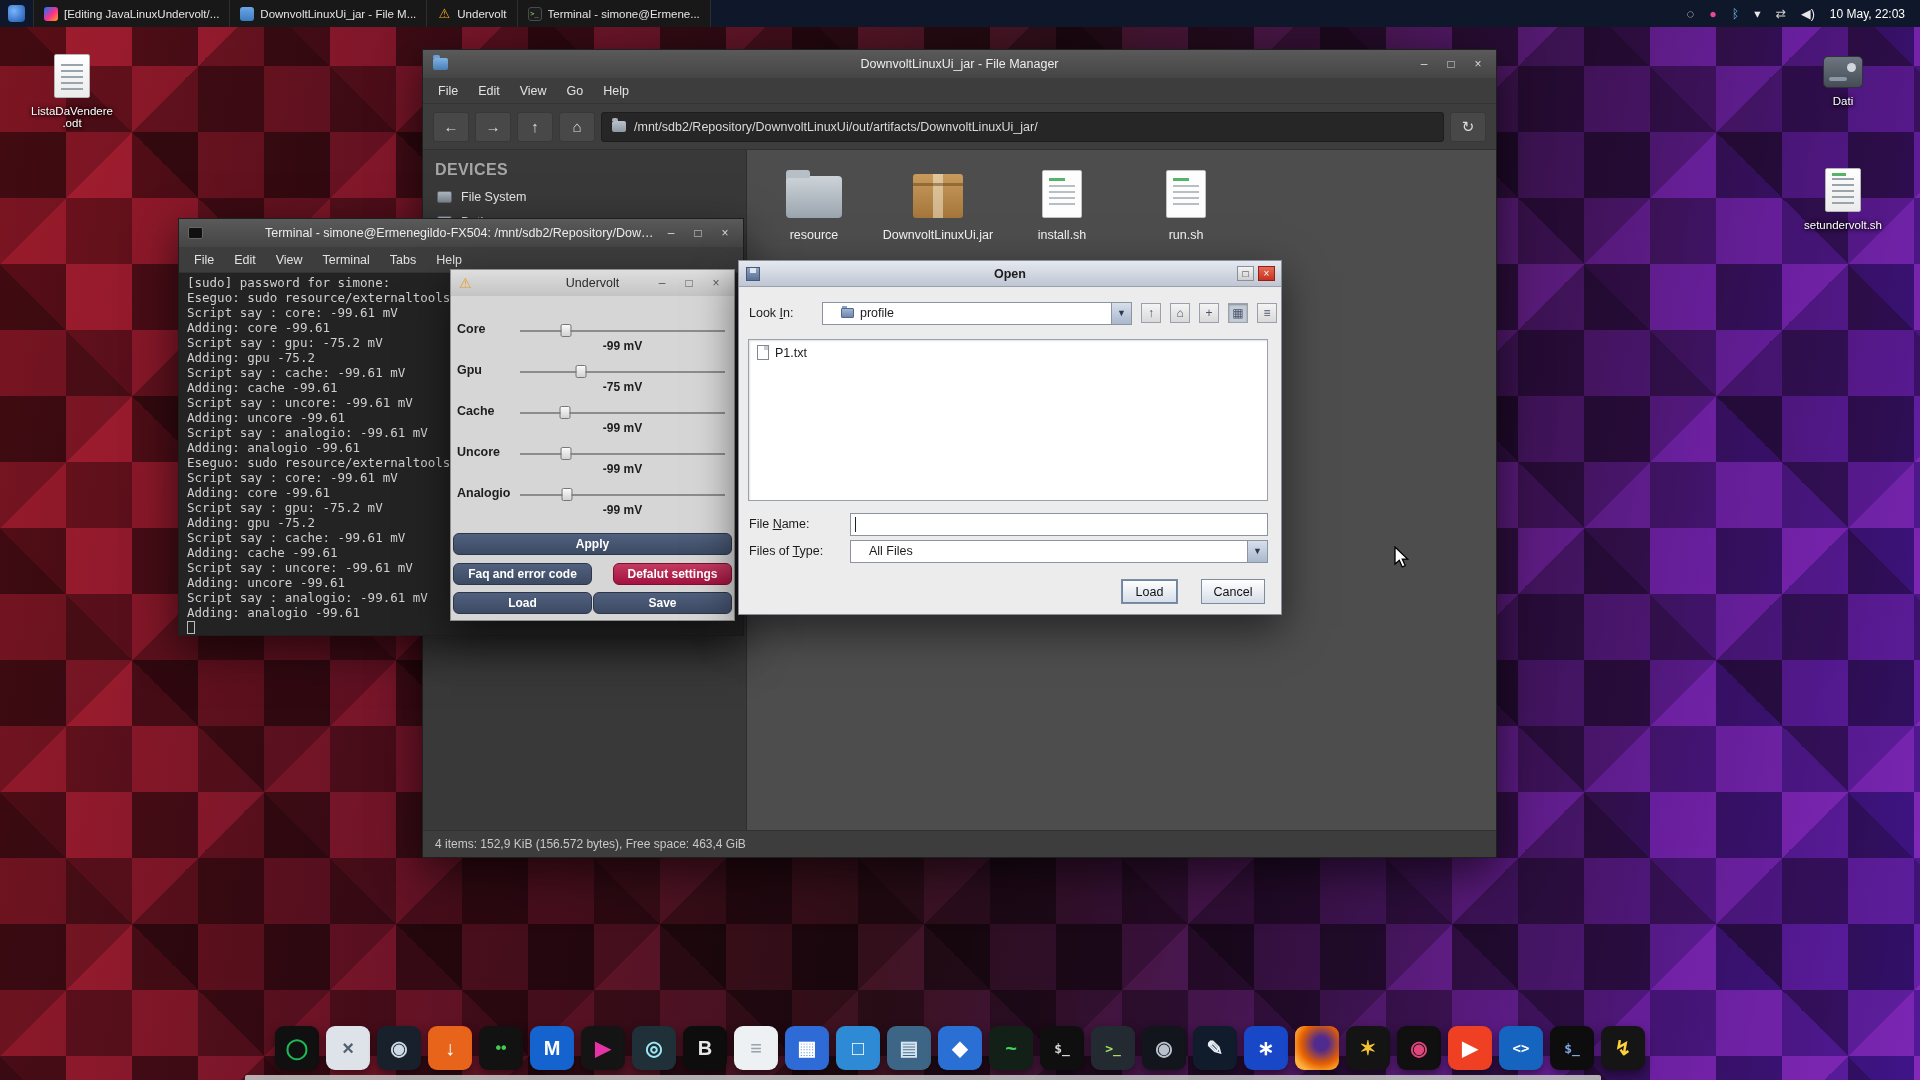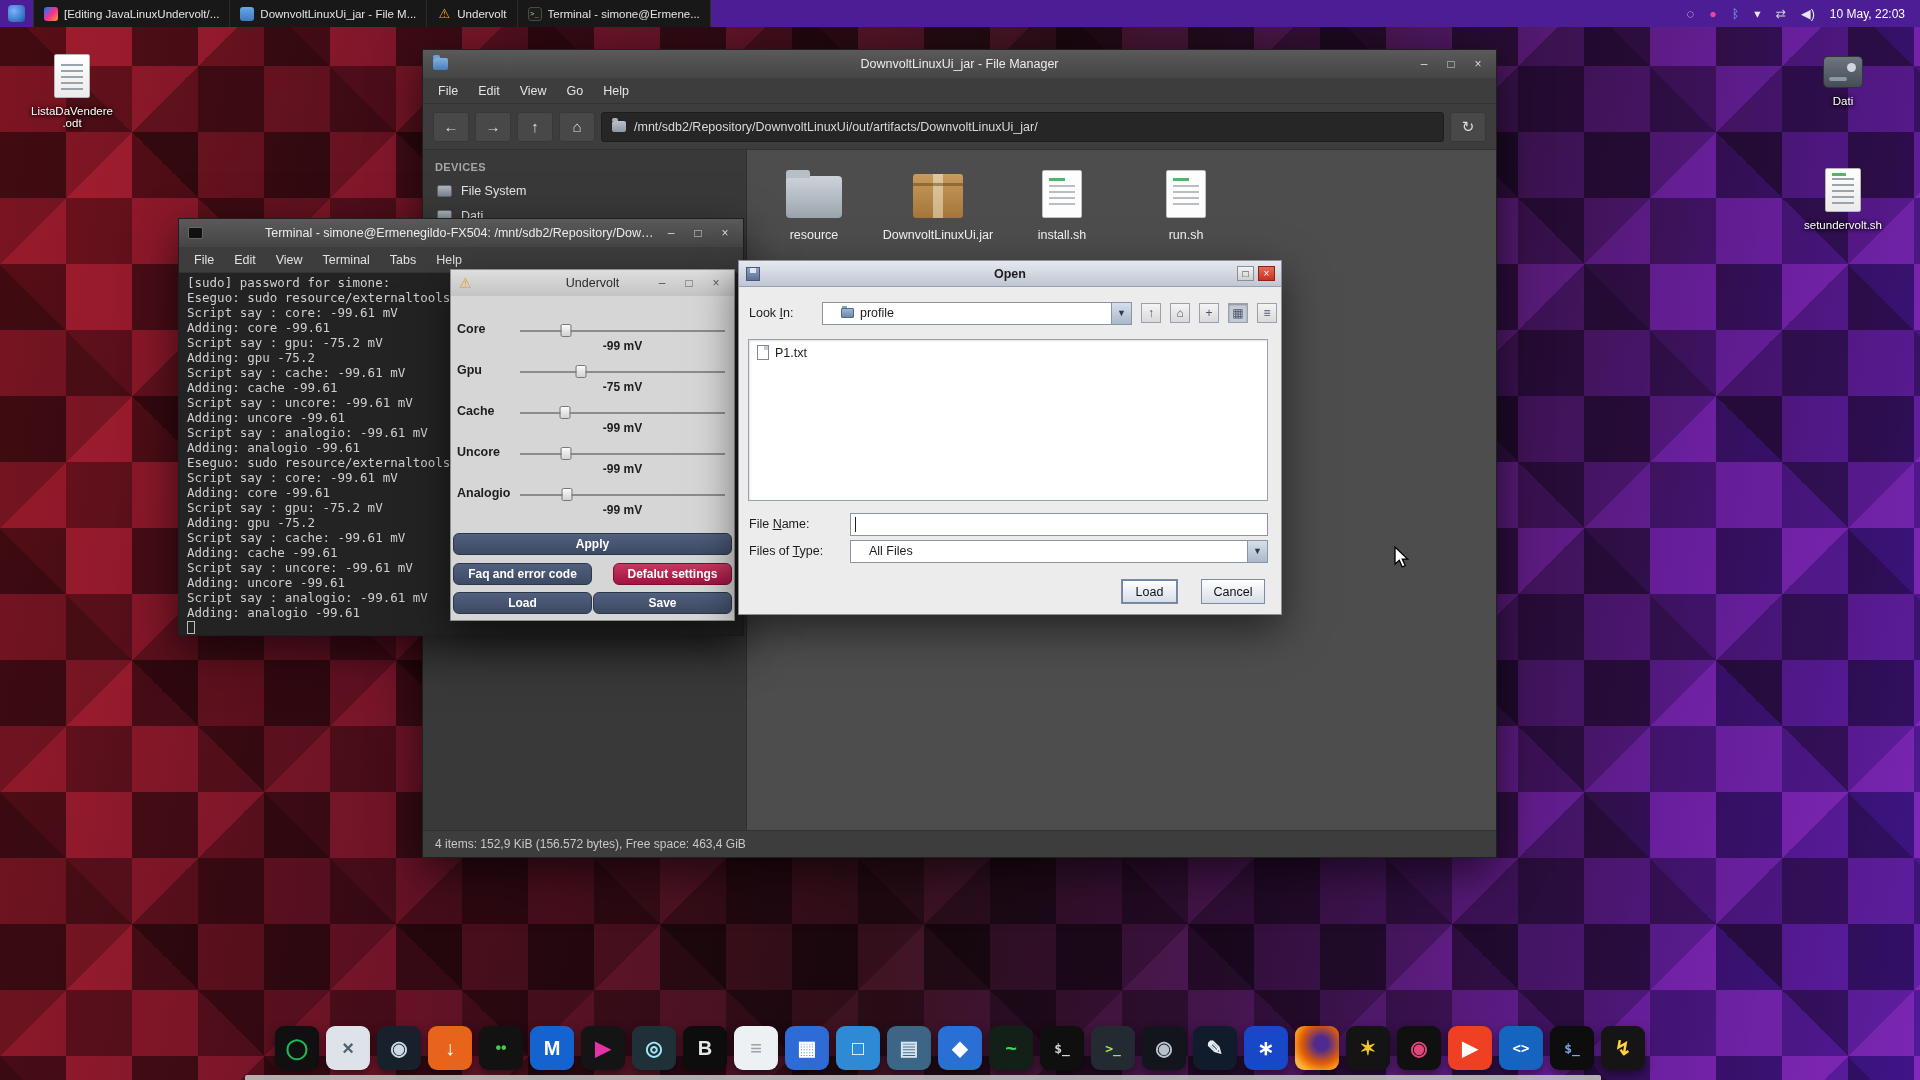--- a/index.html
+++ b/index.html
@@ -12,21 +12,21 @@
     background-color:#30101c;
     background-image:
       conic-gradient(from 0deg at 50% 50%, rgba(255,255,255,.16) 0 90deg, rgba(0,0,0,.30) 90deg 180deg, rgba(255,255,255,.06) 180deg 270deg, rgba(0,0,0,.44) 270deg 360deg),
       conic-gradient(from 45deg at 50% 50%, rgba(0,0,0,.26) 0 90deg, rgba(255,255,255,.09) 90deg 180deg, rgba(0,0,0,.16) 180deg 270deg, rgba(255,255,255,.05) 270deg 360deg),
       linear-gradient(100deg,#8a1826 0%,#5a1020 26%,#33101c 50%,#3a1242 66%,#571a86 86%,#6b21a8 100%);
     background-size:132px 132px, 264px 264px, 100% 100%;
     background-blend-mode:overlay, overlay, normal;
   }
 
   
-  .panel { position:absolute; top:0; left:0; right:0; height:27px; background:#4c1d95;
+  .panel { position:absolute; top:0; left:0; right:0; height:27px; background:#0f172a;
     display:flex; align-items:center; color:#ddd; z-index:60; }
   .launcher { width:17px; height:17px; border-radius:4px; margin:0 8px; flex:none;
     background:radial-gradient(circle at 35% 35%,#7ab3ff,#1857a8); }
   .pwin-wrap { display:flex; height:100%; }
   .pwin { display:flex; align-items:center; gap:6px; padding:0 10px; height:100%;
     border-right:1px solid #2c2c2c; max-width:215px; white-space:nowrap; overflow:hidden; background:#181818; }
   .pwin:first-child { border-left:1px solid #2c2c2c; }
   .pwin-label { overflow:hidden; text-overflow:ellipsis; font-size:11.5px; color:#e4e4e4; }
   .pi { width:14px; height:14px; border-radius:3px; flex:none; display:flex; align-items:center; justify-content:center; font-size:9px; }
   .pi-idea { background:linear-gradient(135deg,#087cfa,#fc318c 55%,#fca118); }
@@ -68,21 +68,21 @@
   .fm-toolbar { height:46px; background:#3d3d3d; display:flex; align-items:center; gap:6px; padding:0 10px;
     border-bottom:1px solid #313131; flex:none; }
   .nav-btn { width:36px; height:30px; background:#484848; border:1px solid #383838; border-radius:3px; color:#dcdcdc;
     font-size:15px; display:flex; align-items:center; justify-content:center; flex:none; }
   .path-field { flex:1; height:30px; background:#262626; border:1px solid #1d1d1d; border-radius:3px; display:flex;
     align-items:center; padding:0 10px; gap:8px; color:#d9d9d9; font-size:12.5px; overflow:hidden; }
   .mini-folder { width:14px; height:11px; background:linear-gradient(#b9c2cb,#8d98a3); border-radius:2px; position:relative; flex:none; }
   .mini-folder::before { content:""; position:absolute; top:-3px; left:0; width:6px; height:3px; background:#aab3bc; border-radius:2px 2px 0 0; }
   .fm-body { flex:1; display:flex; min-height:0; }
   .fm-sidebar { width:324px; background:#393939; border-right:1px solid #2f2f2f; padding-top:6px; flex:none; }
-  .side-header { color:#a6a6a6; font-size:11px; font-weight:bold; padding:5px 12px; letter-spacing:.4px; }
+  .side-header { color:#a6a6a6; font-size:16px; font-weight:bold; padding:5px 12px; letter-spacing:.4px; }
   .net-header { margin-top:292px; }
   .side-item { display:flex; align-items:center; gap:9px; height:25px; padding:0 14px; color:#e4e4e4; font-size:12.5px; }
   .side-icon { width:15px; height:12px; background:linear-gradient(#aeb6bf,#7c858f); border:1px solid #5e666e; border-radius:2px; flex:none; }
   .fm-files { flex:1; display:flex; align-items:flex-start; gap:6px; padding:10px 0 0 8px; flex-wrap:wrap; }
   .file-item { width:118px; display:flex; flex-direction:column; align-items:center; gap:10px; color:#f2f2f2;
     font-size:12.5px; text-align:center; padding-top:8px; }
   .file-label { white-space:nowrap; }
   .fi { position:relative; }
   .fi-folder { width:56px; height:42px; background:linear-gradient(#cdd3d9,#9ba5ae); border-radius:4px; margin-top:8px; }
   .fi-folder::before { content:""; position:absolute; top:-6px; left:0; width:24px; height:8px; background:#b6bec6; border-radius:3px 3px 0 0; }

